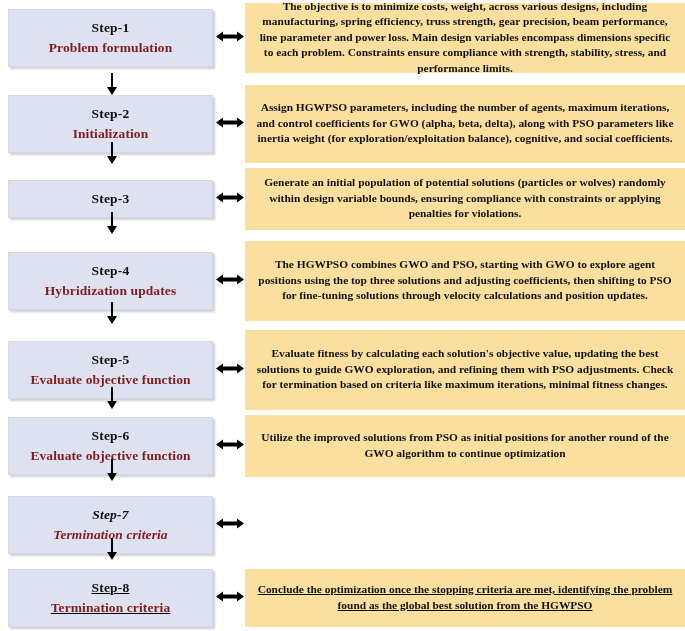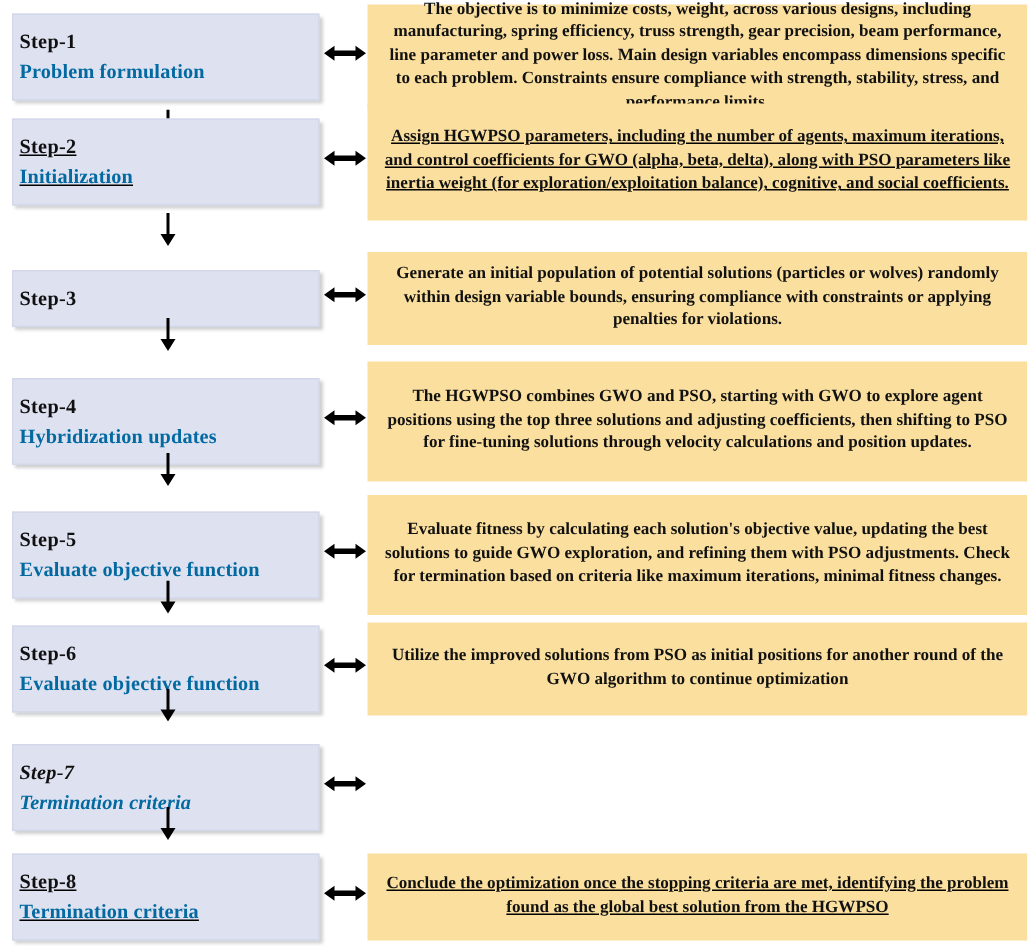--- a/index.html
+++ b/index.html
@@ -32,35 +32,36 @@
     flex: 0 0 215px;
     display: flex;
     align-items: center;
     padding-left: 8px;
   }
   .step-box {
     width: 205px;
     background: #dde1f0;
     border: 1px solid #d3d8ea;
     box-shadow: 2px 2px 2px rgba(150,150,150,0.45);
+    text-align: center;
     padding: 9px 4px 10px 4px;
     line-height: 1.32;
   }
   .step-num {
     display: block;
     font-weight: bold;
     font-size: 13.5px;
     color: #101010;
     letter-spacing: 0.2px;
   }
   .step-label {
     display: block;
     font-weight: bold;
     font-size: 13.5px;
-    color: #0369a1;
+    color: #7f1d1d;
     letter-spacing: 0.1px;
     margin-top: 2px;
   }
 
   
   .link-col {
     width: 30px;
     flex: 0 0 30px;
     display: flex;
     align-items: center;
@@ -118,21 +119,21 @@
     <div class="desc-col">
       <div class="desc-box">The objective is to minimize costs, weight,  across various designs, including manufacturing, spring efficiency, truss strength, gear precision, beam performance, line parameter and power loss. Main design variables encompass dimensions specific to each problem. Constraints ensure compliance with strength, stability, stress, and performance limits.</div>
     </div>
   </div>
   <div class="v-arrow" style="top:73px; height:22px;">
     <svg width="14" height="22" viewBox="0 0 14 22">
       <path d="M6 0 L8 0 L8 14 L12 14 L7 22 L2 14 L6 14 Z" fill="#000"></path>
     </svg>
   </div>
 
-  <div class="row" style="top:69px; height:78px;text-decoration:underline;">
+  <div class="row" style="top:85px; height:78px;">
     <div class="step-col">
       <div class="step-box">
         <span class="step-num">Step-2</span>
         <span class="step-label">Initialization</span>
       </div>
     </div>
     <div class="link-col">
       <span class="dbl-arrow">
         <svg width="28" height="13" viewBox="0 0 28 13">
           <path d="M0 6.5 L7 1.5 L7 4.6 L21 4.6 L21 1.5 L28 6.5 L21 11.5 L21 8.4 L7 8.4 L7 11.5 Z" fill="#000"></path>

